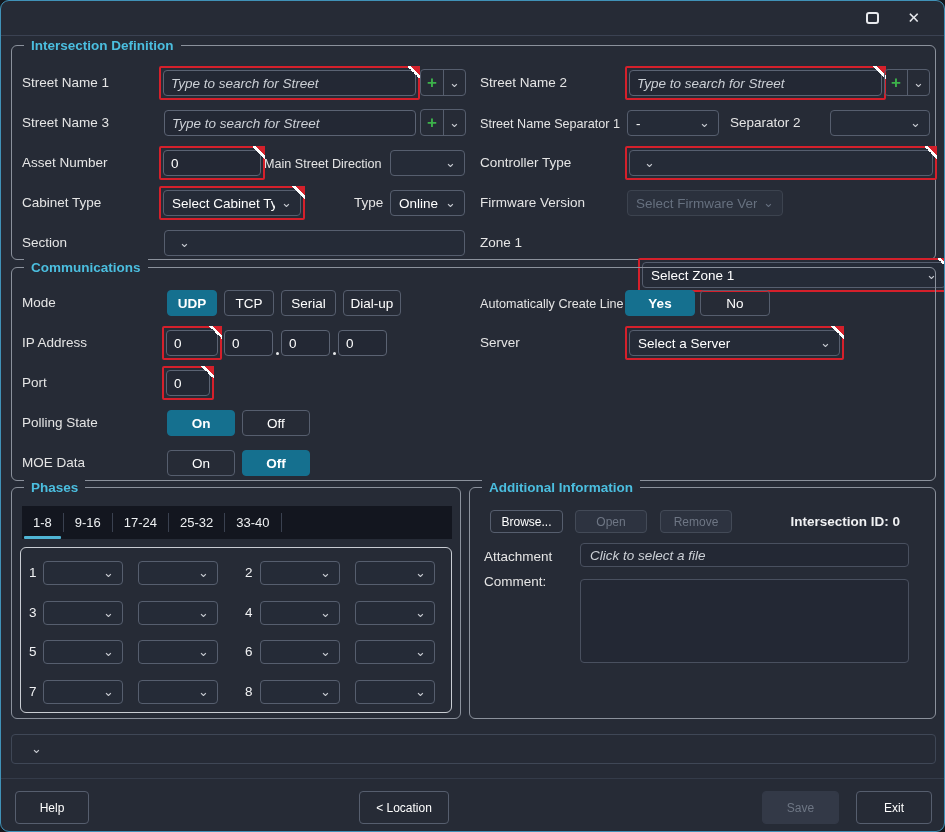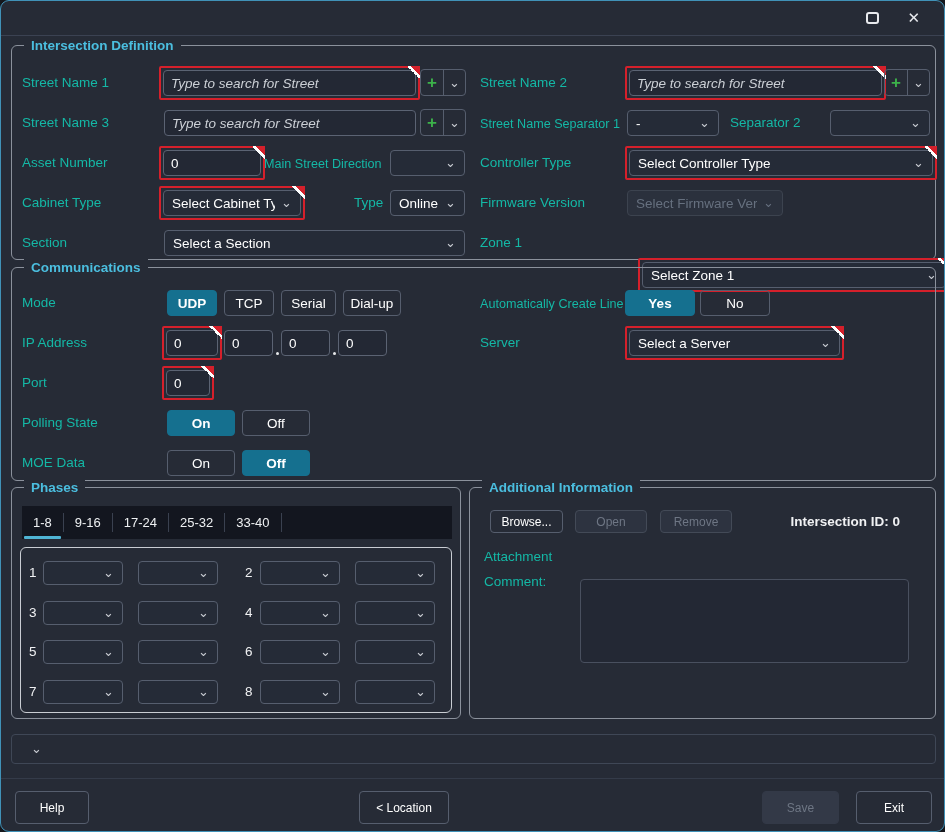--- a/index.html
+++ b/index.html
@@ -13,21 +13,21 @@
   .title { font-size:19px; font-weight:bold; padding-left:13px; white-space:nowrap; }
   .winctrls { margin-left:auto; display:flex; align-items:center; gap:28px; padding-right:24px; }
   .restore-box { width:13px; height:12px; border:2px solid #e8eaee; border-radius:3px; cursor:default; }
   .close-x { font-size:15px; color:#e8eaee; cursor:default; font-family:"DejaVu Sans",sans-serif; }
 
   
   .group { position:absolute; border:1px solid #8b919c; border-radius:6px; }
   .legend { position:absolute; top:-9px; left:12px; background:#262b36; padding:0 7px;
             color:#4bbedf; font-weight:bold; font-size:13.5px; line-height:17px; white-space:nowrap; }
 
-  .lbl { position:absolute; font-size:13.5px; color:#14b8a6; line-height:16px; white-space:nowrap; }
+  .lbl { position:absolute; font-size:13.5px; color:#e5e5e5; line-height:16px; white-space:nowrap; }
   .lbl.sm { font-size:12.6px; }
 
   .inp { position:absolute; background:#232834; border:1px solid #5b6373; border-radius:4px;
          color:#fff; font-size:13.5px; padding:8px 7px; height:26px; outline:none; width:100%;
          font-family:"Liberation Sans",sans-serif; }
   .inp::placeholder { color:#ccd0d6; font-style:italic; }
   .inp.abs { position:absolute; }
 
   
   .inv { position:absolute; border:2px solid #d5202b; padding:2px; border-radius:2px; }
@@ -155,21 +155,20 @@
     </div>
     <div class="lbl sm" style="left:252px; top:110px;">Main Street Direction</div>
     <div class="dd" style="left:378px; top:104px; width:75px;">
       <span class="txt"></span>
       <span class="chev">⌄</span>
     </div>
 
     <div class="lbl" style="left:468px; top:109px;">Controller Type</div>
     <div class="inv" style="left:613px; top:100px; width:312px; height:34px;">
       <div class="dd">
-        <span class="txt">Select Controller Type</span>
         <span class="chev">⌄</span>
       </div>
       <div class="corner"></div>
     </div>
 
     <div class="lbl" style="left:10px; top:149px;">Cabinet Type</div>
     <div class="inv" style="left:147px; top:140px; width:146px; height:34px;">
       <div class="dd">
         <span class="txt">Select Cabinet Type</span>
         <span class="chev">⌄</span>
@@ -183,21 +182,20 @@
     </div>
 
     <div class="lbl" style="left:468px; top:149px;">Firmware Version</div>
     <div class="dd disabled" style="left:615px; top:144px; width:156px;">
       <span class="txt">Select Firmware Version</span>
       <span class="chev">⌄</span>
     </div>
 
     <div class="lbl" style="left:10px; top:189px;">Section</div>
     <div class="dd" style="left:152px; top:184px; width:301px;">
-      <span class="txt">Select a Section</span>
       <span class="chev">⌄</span>
     </div>
 
     <div class="lbl" style="left:468px; top:189px;">Zone 1</div>
     <div class="inv" style="left:626px; top:180px; width:312px; height:34px;margin-top:32px;">
       <div class="dd">
         <span class="txt">Select Zone 1</span>
         <span class="chev">⌄</span>
       </div>
       <div class="corner"></div>
@@ -360,20 +358,23 @@
 
   <div class="group" style="left:468px; top:486px; width:467px; height:232px;">
     <div class="legend">Additional Information</div>
 
     <div class="btn" style="left:20px; top:22px; width:73px; height:23px;">Browse...</div>
     <div class="btn gray" style="left:105px; top:22px; width:72px; height:23px;">Open</div>
     <div class="btn gray" style="left:190px; top:22px; width:72px; height:23px;">Remove</div>
     <div class="idtext" style="left:300px; top:26px; width:130px;">Intersection ID: 0</div>
 
     <div class="lbl" style="left:14px; top:61px;">Attachment</div>
+    <div class="filefield" style="left:110px; top:55px; width:329px; height:24px;">
+      <span>Click to select a file</span>
+    </div>
 
     <div class="lbl" style="left:14px; top:86px;">Comment:</div>
     <textarea class="commentbox" style="left: 110px; top: 91px; width: 329px; height: 84px;"></textarea>
   </div>
 
   <div class="advbar" style="left:10px; top:733px; width:925px; height:30px;">
     <span class="chev">⌄</span>
   </div>
 
   <div class="footline" style="top:777px;"></div>

